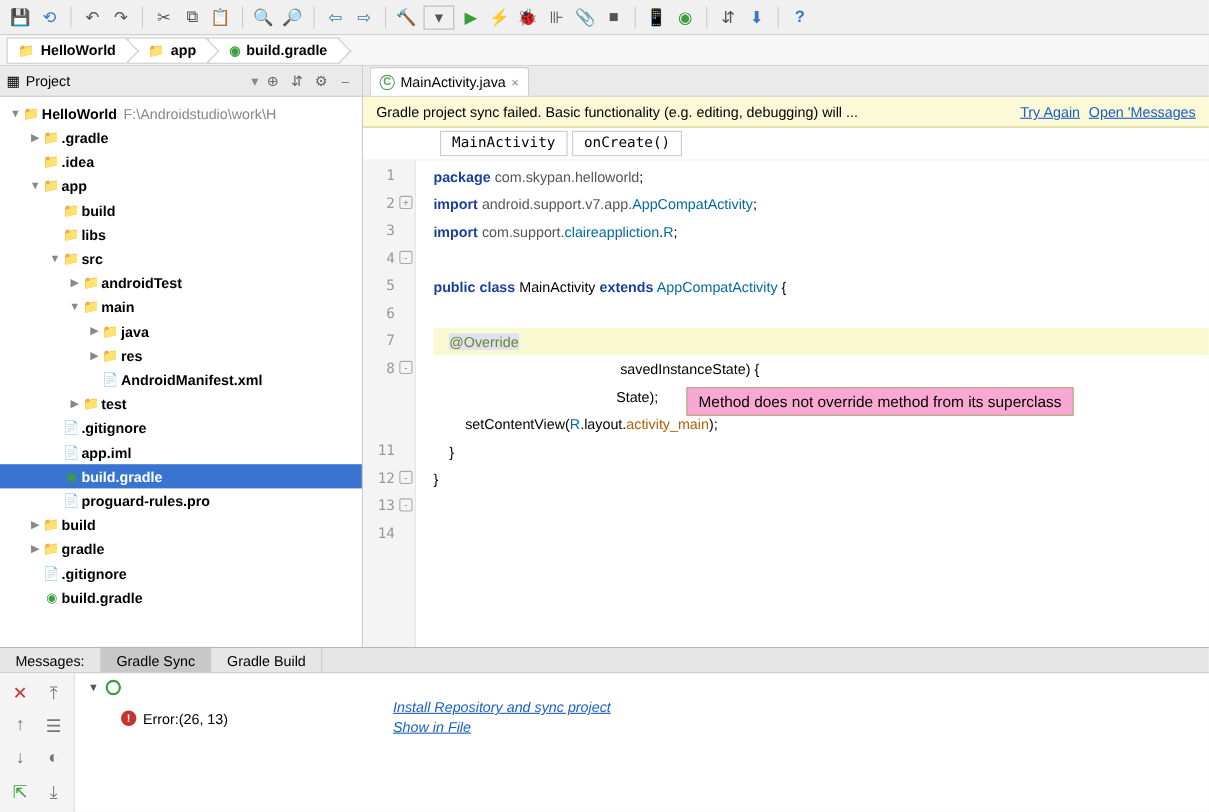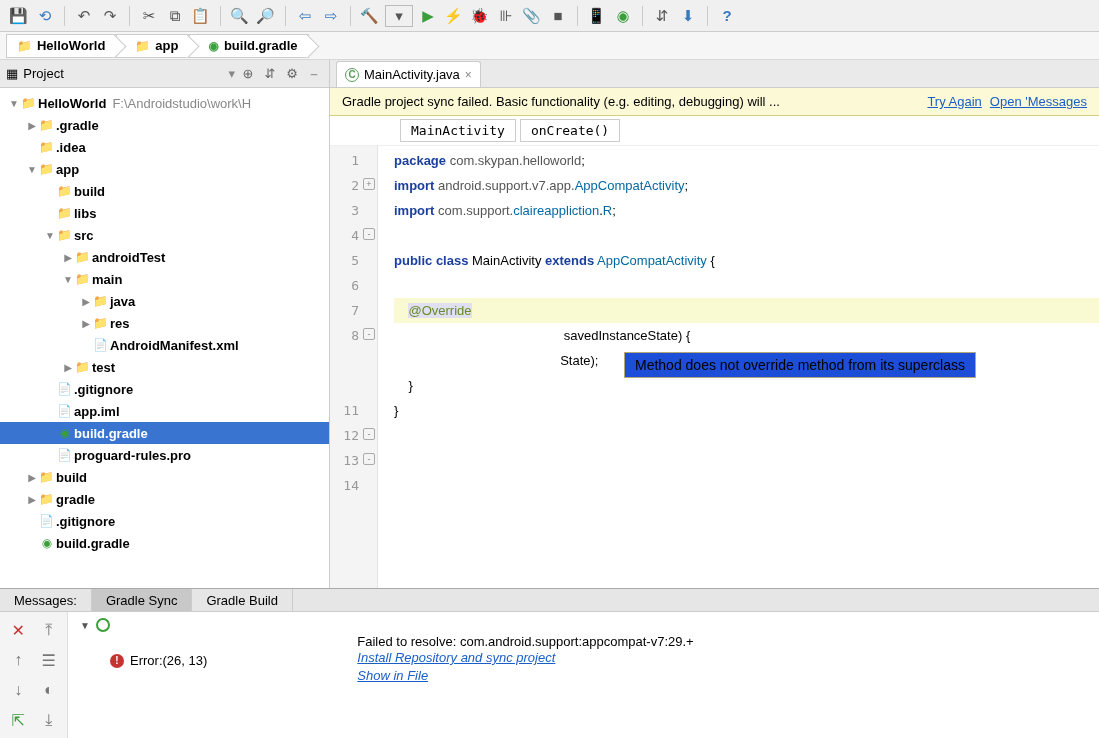--- a/index.html
+++ b/index.html
@@ -55,21 +55,21 @@
 .gutter .ln { height: 25px; line-height: 25px; padding-right: 18px; color: #999; font-family: Consolas, monospace; font-size: 13px; position: relative; }
 .gutter .ln .mark { position: absolute; right: 2px; top: 5px; width: 12px; height: 12px; border: 1px solid #aaa; border-radius: 2px; font-size: 9px; line-height: 10px; text-align: center; color: #888; }
 .code { flex: 1; padding: 2px 0 0 16px; font-family: Consolas, monospace; font-size: 14px; line-height: 25px; }
 .code .line { height: 25px; white-space: pre; }
 .code .line.hl { background: #fafad2; }
 .kw { color: #1a3f9e; font-weight: bold; }
 .pkg { color: #555; }
 .cls { color: #0369a1; }
 .ann { color: #6a8a2a; background: #e0e0f0; }
 .str { color: #b06000; }
-.tooltip { position: absolute; left: 294px; top: 206px; background: #1d4ed8; border: 1px solid #b3a776; padding: 4px 10px; font-size: 14px; z-index: 5; }
+.tooltip { position: absolute; left: 294px; top: 206px; background: #f9a8d4; border: 1px solid #b3a776; padding: 4px 10px; font-size: 14px; z-index: 5; }
 
 
 .bottom { height: 150px; border-top: 1px solid #aaa; background: #fff; display: flex; flex-direction: column; }
 .bottom-tabs { height: 26px; background: #e6e6e6; display: flex; align-items: center; border-bottom: 1px solid #ccc; }
 .btab { padding: 0 14px; height: 100%; display: flex; align-items: center; border-right: 1px solid #ccc; cursor: pointer; }
 .btab.active { background: #c8c8c8; }
 .bottom-body { flex: 1; display: flex; }
 .bottom-side { width: 68px; background: #f4f4f4; border-right: 1px solid #ddd; display: grid; grid-template-columns: 1fr 1fr; grid-auto-rows: 28px; padding: 4px; gap: 2px; }
 .bottom-side .sbtn { display: flex; align-items: center; justify-content: center; color: #777; font-size: 16px; cursor: pointer; }
 .bottom-side .sbtn.red { color: #c63333; }
@@ -297,20 +297,21 @@
       <div class="code" id="code">
           <div class="line"><span class="kw">package</span> <span class="pkg">com.skypan.helloworld</span>;</div>
           <div class="line"><span class="kw">import</span> <span class="pkg">android.support.v7.app.</span><span class="cls">AppCompatActivity</span>;</div>
           <div class="line"><span class="kw">import</span> <span class="pkg">com.support.</span><span class="cls">claireappliction</span>.<span class="cls">R</span>;</div>
           <div class="line">&nbsp;</div>
           <div class="line"><span class="kw">public class</span> MainActivity <span class="kw">extends</span> <span class="cls">AppCompatActivity</span> {</div>
           <div class="line">&nbsp;</div>
           <div class="line hl">    <span class="ann">@Override</span></div>
           <div class="line">                                               savedInstanceState) {</div>
           <div class="line">                                              State);</div>
+          <div class="line">        setContentView(<span class="cls">R</span>.layout.<span class="str">activity_main</span>);</div>
           <div class="line">    }</div>
           <div class="line">}</div>
           <div class="line">&nbsp;</div>
         </div>
       <div class="tooltip">Method does not override method from its superclass</div>
     </div>
   </div>
 </div>
 
 <div class="bottom">
@@ -334,20 +335,19 @@
       <div class="bc-header">
         <span class="arrow">▼</span>
         <span style="width:14px;height:14px;border-radius:50%;border:2px solid #3a9e3a;display:inline-block"></span>
       </div>
       <div class="bc-row">
         <div class="err">
           <span class="err-icon">!</span>
           <span>Error:(26, 13)</span>
         </div>
         <div class="bc-links">
-          <div class="fail">Failed to resolve: com.android.support:appcompat-v7:29.+</div>
           <a>Install Repository and sync project</a>
           <a>Show in File</a>
         </div>
       </div>
     </div>
   </div>
 </div>
 
 </body></html>

